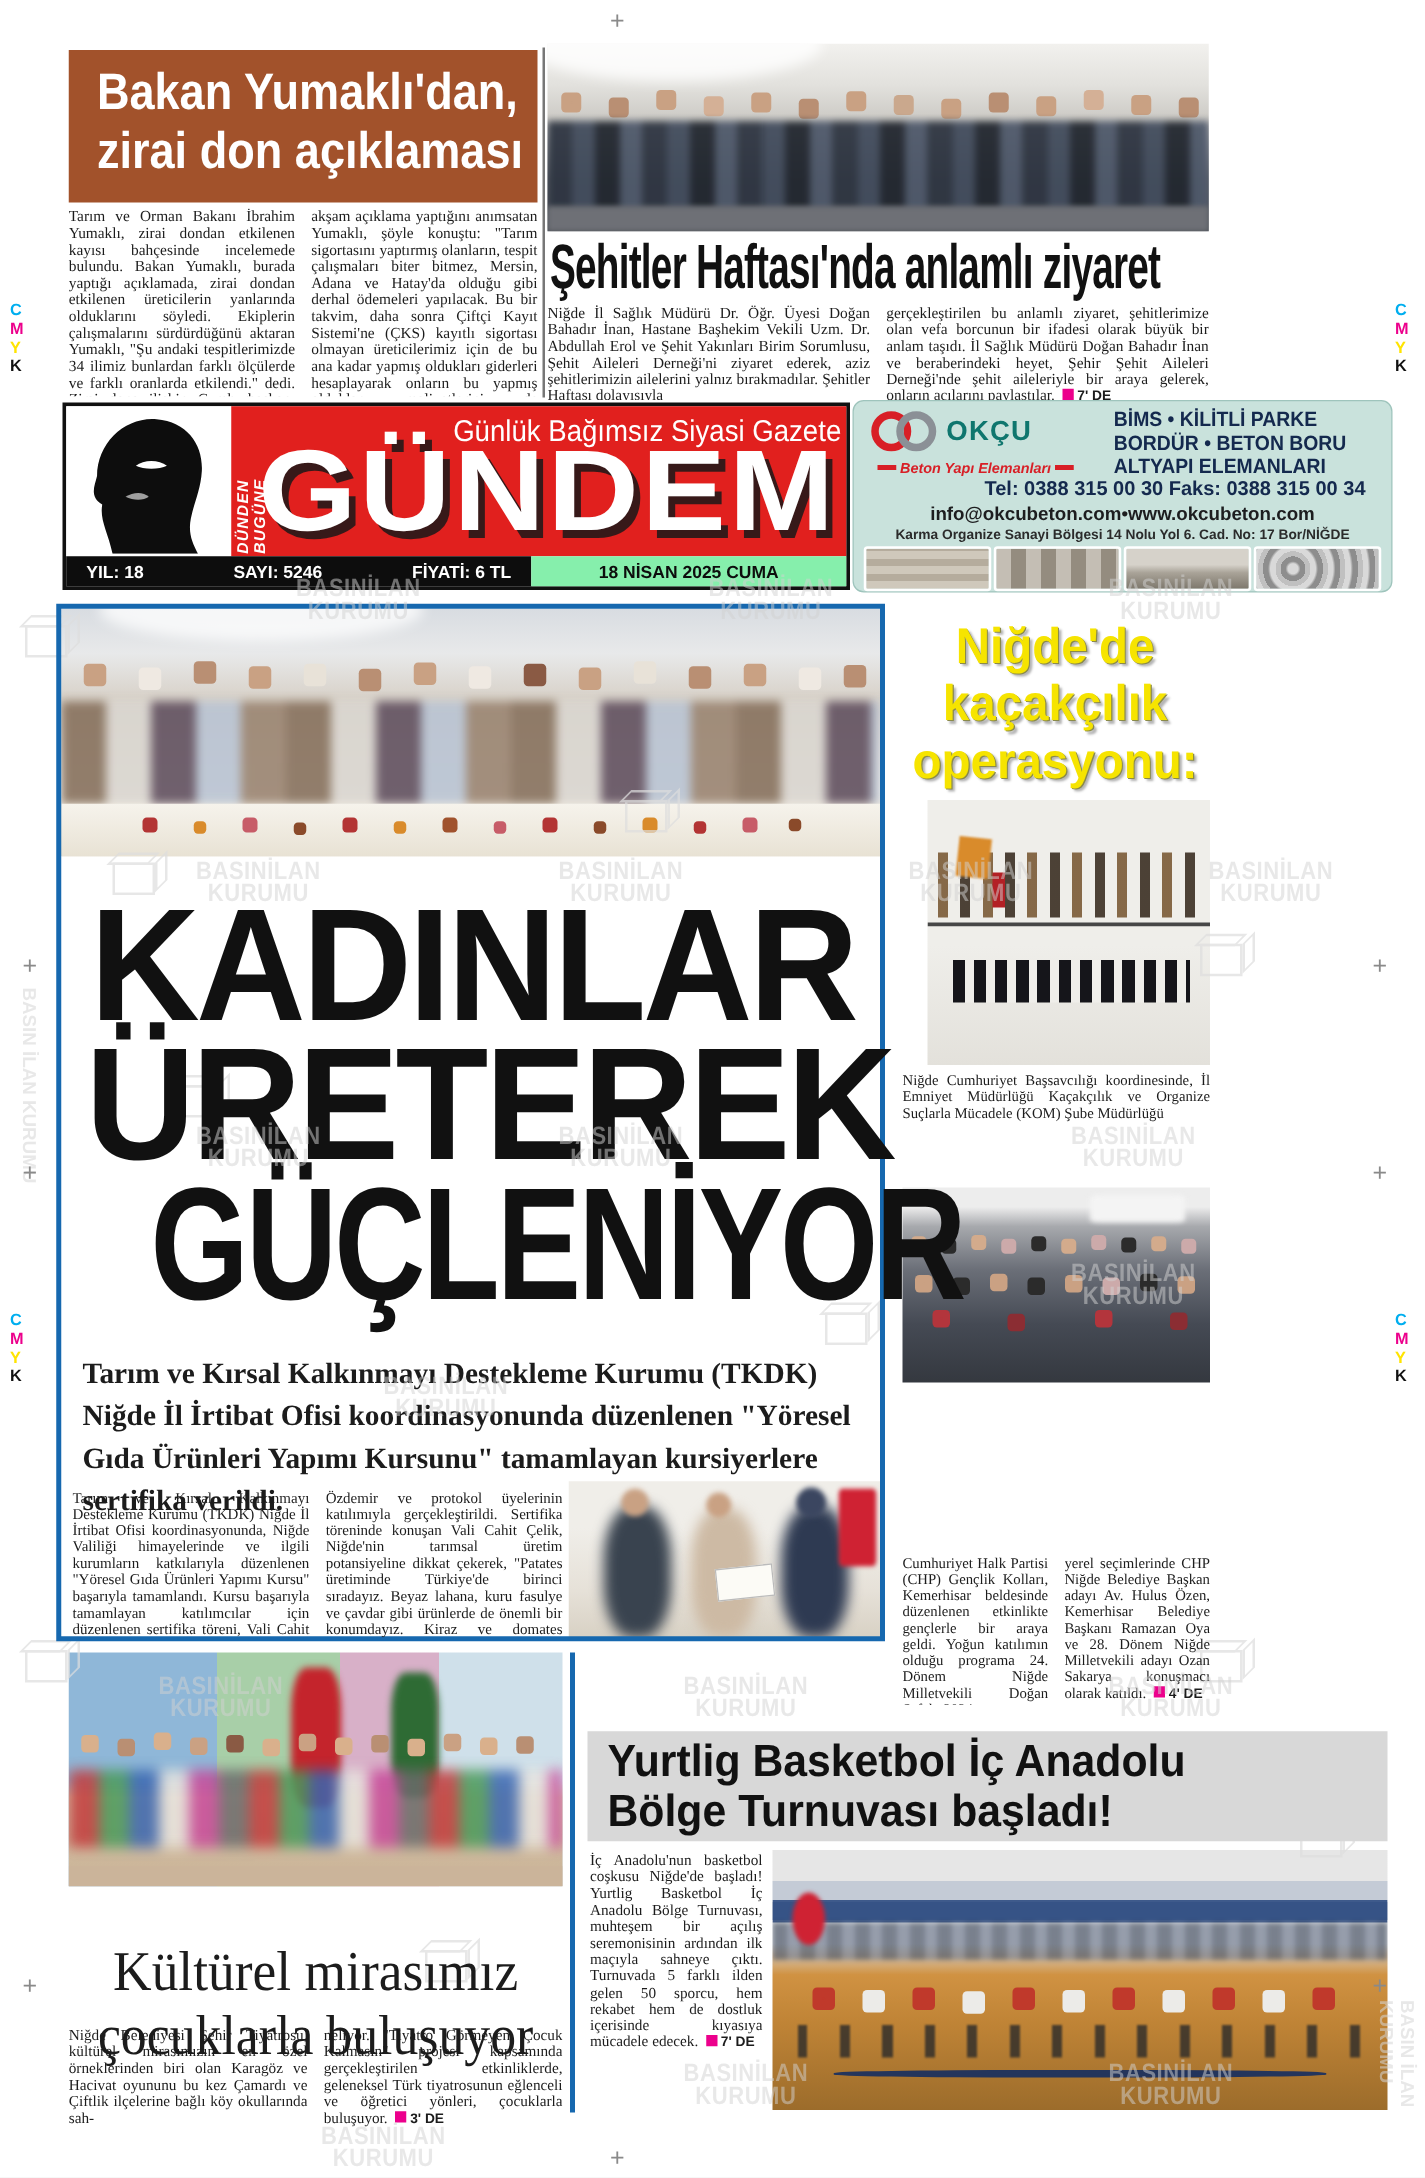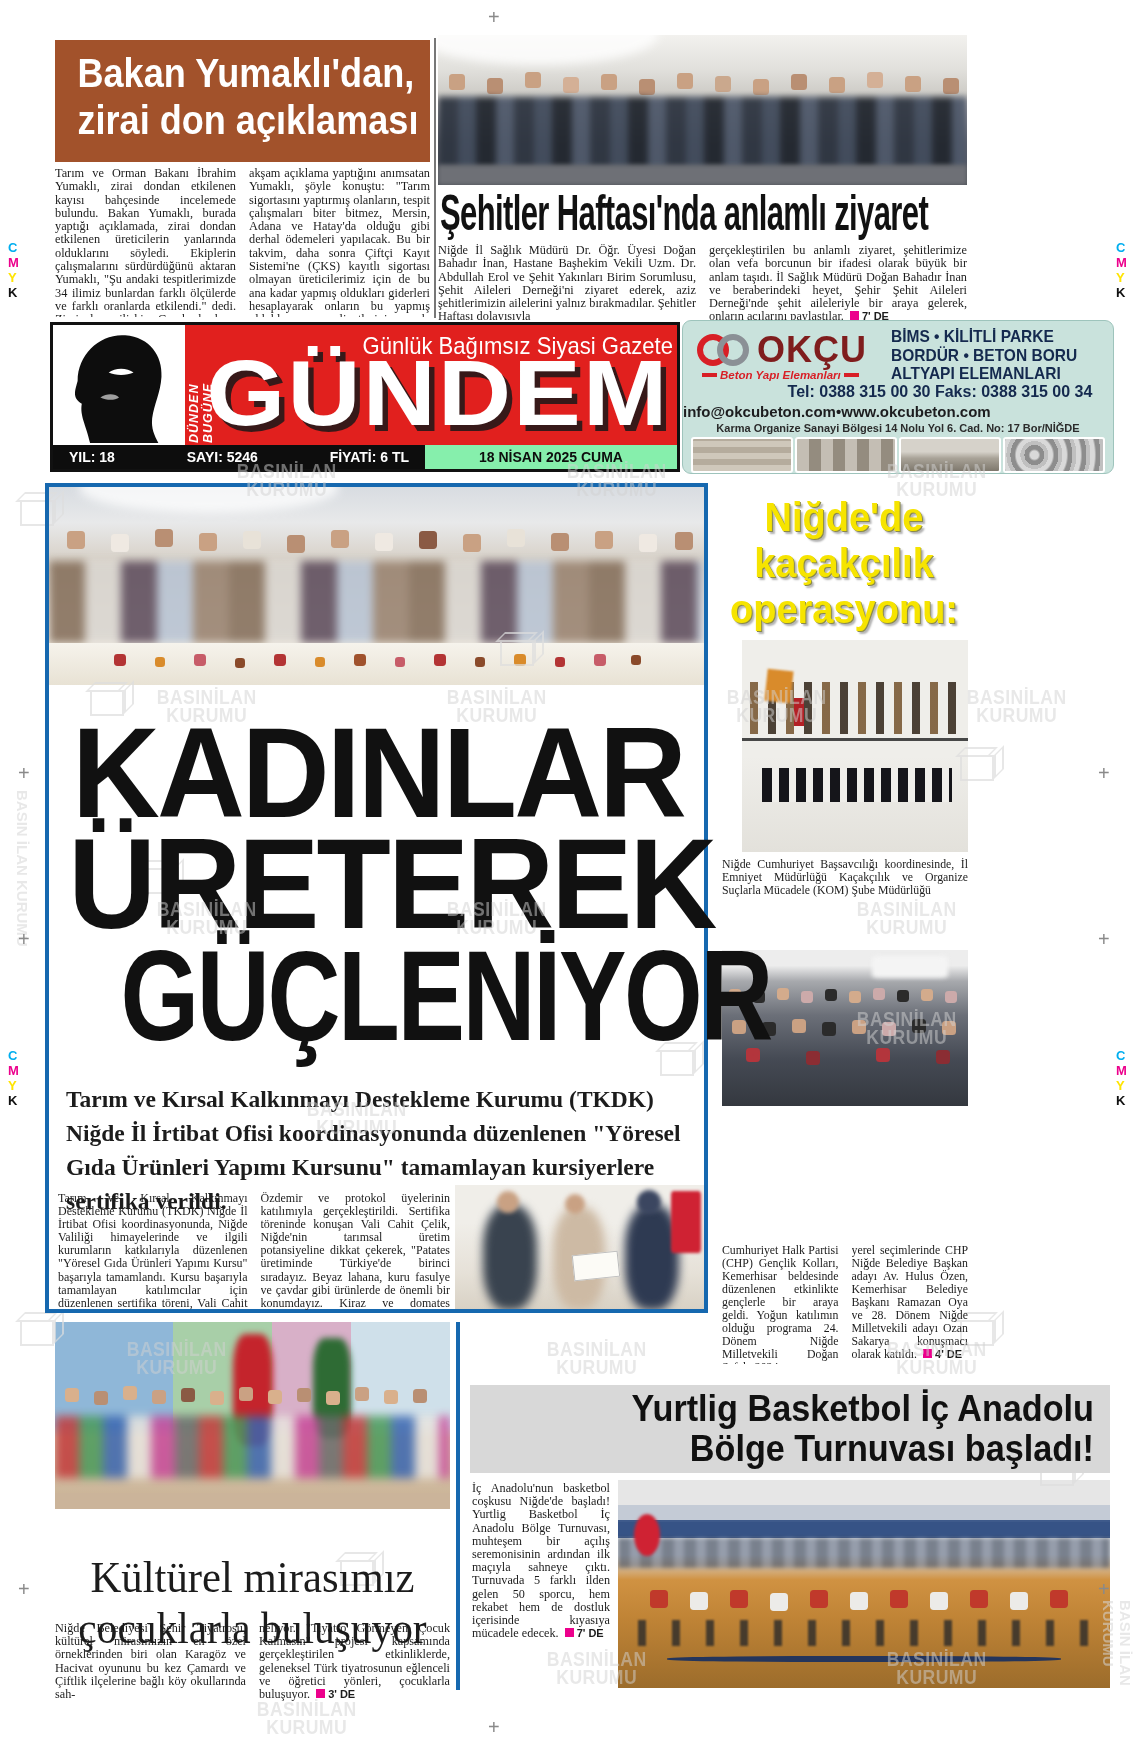--- a/index.html
+++ b/index.html
@@ -83,33 +83,33 @@
         <span>FİYATİ: 6 TL</span>
       </div>
       <div style="flex:1;background:#86efac;color:#0d0d0d;font-family:'Liberation Sans',sans-serif;font-weight:bold;
                   font-size:14px;display:flex;align-items:center;justify-content:center;">18 NİSAN 2025 CUMA</div>
     </div>
   </div>
 
   <div class="abs" style="left:682px;top:320px;width:430px;height:152px;background:#c9e2dc;border:1px solid #9ec4bc;border-radius:9px;z-index:10;">
     <div class="abs" style="left:14px;top:8px;white-space:nowrap;">
       <span class="ring" style="border:6px solid #d81f26;"></span><span class="ring" style="border:6px solid #8b9096;margin-left:-12px;"></span>
-      <span style="font-family:'Liberation Sans',sans-serif;font-weight:900;font-size:36px;color:#7f1d1d;letter-spacing:1px;vertical-align:middle;margin-left:4px;">OKÇU</span>
+      <span style="font-family:'Liberation Sans',sans-serif;font-weight:900;font-size:22px;color:#0f766e;letter-spacing:1px;vertical-align:middle;margin-left:4px;">OKÇU</span>
     </div>
     <div class="abs" style="left:16px;top:44px;white-space:nowrap;">
       <span class="dash"></span><span style="font-family:'Liberation Sans',sans-serif;font-style:italic;font-weight:bold;font-size:11.5px;color:#d81f26;">Beton Yapı Elemanları</span><span class="dash"></span>
     </div>
     <div class="abs" style="left:208px;top:6px;width:218px;font-family:'Liberation Sans',sans-serif;font-weight:800;font-size:16.5px;
                 line-height:18.5px;color:#14294e;transform:scaleX(.94);transform-origin:left top;white-space:nowrap;">
       <div>BİMS • KİLİTLİ PARKE</div>
       <div>BORDÜR • BETON BORU</div>
       <div>ALTYAPI ELEMANLARI</div>
     </div>
     <div class="abs" style="left:0;top:62px;width:100%;text-align:center;font-family:'Liberation Sans',sans-serif;font-weight:800;font-size:16px;color:#14294e;padding-left:42px;">Tel: 0388 315 00 30  Faks: 0388 315 00 34</div>
-    <div class="abs" style="left:0;top:82px;width:100%;font-family:'Liberation Sans',sans-serif;font-weight:800;font-size:15px;color:#1d1d1f;">info@okcubeton.com•www.okcubeton.com</div>
+    <div class="abs" style="left:0;top:82px;width:100%;text-align:center;font-family:'Liberation Sans',sans-serif;font-weight:800;font-size:15px;color:#1d1d1f;">info@okcubeton.com•www.okcubeton.com</div>
     <div class="abs" style="left:0;top:101px;width:100%;text-align:center;font-family:'Liberation Sans',sans-serif;font-weight:700;font-size:11px;color:#2b2b2b;">Karma Organize Sanayi Bölgesi 14 Nolu Yol 6. Cad. No: 17 Bor/NİĞDE</div>
     <div class="thumb" style="left:8px;top:116px;width:98px;height:32px;background:repeating-linear-gradient(0deg,#cfc8bb 0 6px,#b5ac9d 6px 12px);"></div>
     <div class="thumb" style="left:112px;top:116px;width:98px;height:32px;background:repeating-linear-gradient(90deg,#c4beb4 0 12px,#948c7f 12px 24px);"></div>
     <div class="thumb" style="left:216px;top:116px;width:98px;height:32px;background:linear-gradient(180deg,#d6d2ca 0 40%,#a9a398 60%,#7e786d 100%);"></div>
     <div class="thumb" style="left:320px;top:116px;width:98px;height:32px;background:repeating-radial-gradient(circle at 30% 50%,#d9d9d9 0 4px,#8d8d8d 6px 10px,#c0c0c0 10px 14px);"></div>
   </div>
 
   <div class="abs" style="left:45px;top:483px;width:663px;height:830px;border:4px solid #1668af;box-sizing:border-box;z-index:5;"></div>
 
   <div class="photo" style="left:49px;top:487px;width:655px;height:198px;background:linear-gradient(180deg,#d8dce1 0%,#e8e9ea 18%,#d8d2c9 36%,#efeae3 60%,#f8f5f0 74%,#e4dac8 88%,#d9cdb8 100%);">
@@ -188,21 +188,21 @@
     <div style="font-family:'Liberation Serif',serif;font-size:45px;line-height:52px;white-space:nowrap;transform:scaleX(.92);transform-origin:center top;">çocuklarla buluşuyor</div>
   </div>
 
   <div class="abs cols body-txt" style="left:55px;top:1622px;width:395px;height:106px;font-size:12.2px;line-height:13.2px;">
     <div><span>Niğde Belediyesi Şehir Tiyatrosu, kültürel mirasımızın en özel örneklerinden biri olan Karagöz ve Hacivat oyununu bu kez Çamardı ve Çiftlik ilçelerine bağlı köy okullarında sah-</span></div>
     <div><span>neliyor. "Tiyatro Görmeyen Çocuk Kalmasın" projesi kapsamında gerçekleştirilen etkinliklerde, geleneksel Türk tiyatrosunun eğlenceli ve öğretici yönleri, çocuklarla buluşuyor.</span><span class="ref"><span class="sq"></span><span>3' DE</span></span></div>
   </div>
 
   <div class="abs" style="left:456px;top:1322px;width:4px;height:368px;background:#1668af;z-index:6;"></div>
 
-  <div class="abs" style="left:470px;top:1385px;width:640px;height:88px;background:#d8d8d8;z-index:8;text-align:right;padding-top:4px;box-sizing:border-box;">
+  <div class="abs" style="left:470px;top:1385px;width:640px;height:88px;background:#d8d8d8;z-index:8;text-align:left;padding-top:4px;box-sizing:border-box;">
     <div class="hl" style="font-size:36px;line-height:40px;transform:scaleX(.95);transform-origin:center top;">Yurtlig Basketbol İç Anadolu</div>
     <div class="hl" style="font-size:36px;line-height:40px;transform:scaleX(.95);transform-origin:center top;">Bölge Turnuvası başladı!</div>
   </div>
 
   <div class="abs body-txt" style="left:472px;top:1482px;width:138px;height:208px;font-size:12.2px;line-height:13.2px;overflow:hidden;">
     <span>İç Anadolu'nun basketbol coşkusu Niğde'de başladı! Yurtlig Basketbol İç Anadolu Bölge Turnuvası, muhteşem bir açılış seremonisinin ardından ilk maçıyla sahneye çıktı. Turnuvada 5 farklı ilden gelen 50 sporcu, hem rekabet hem de dostluk içerisinde kıyasıya mücadele edecek.</span><span class="ref"><span class="sq"></span><span>7' DE</span></span>
   </div>
 
   <div class="photo" style="left:618px;top:1480px;width:492px;height:208px;background:linear-gradient(180deg,#e6e6e6 0 12%,#c4cbd6 12% 20%,#8d9cb4 20% 27%,#d9dde2 27% 36%,#d09242 48%,#c08436 66%,#9c6c2b 100%);">
     <div class="band" style="left:0;top:40px;width:100%;height:18px;background:#27477e;opacity:.85;"></div>

